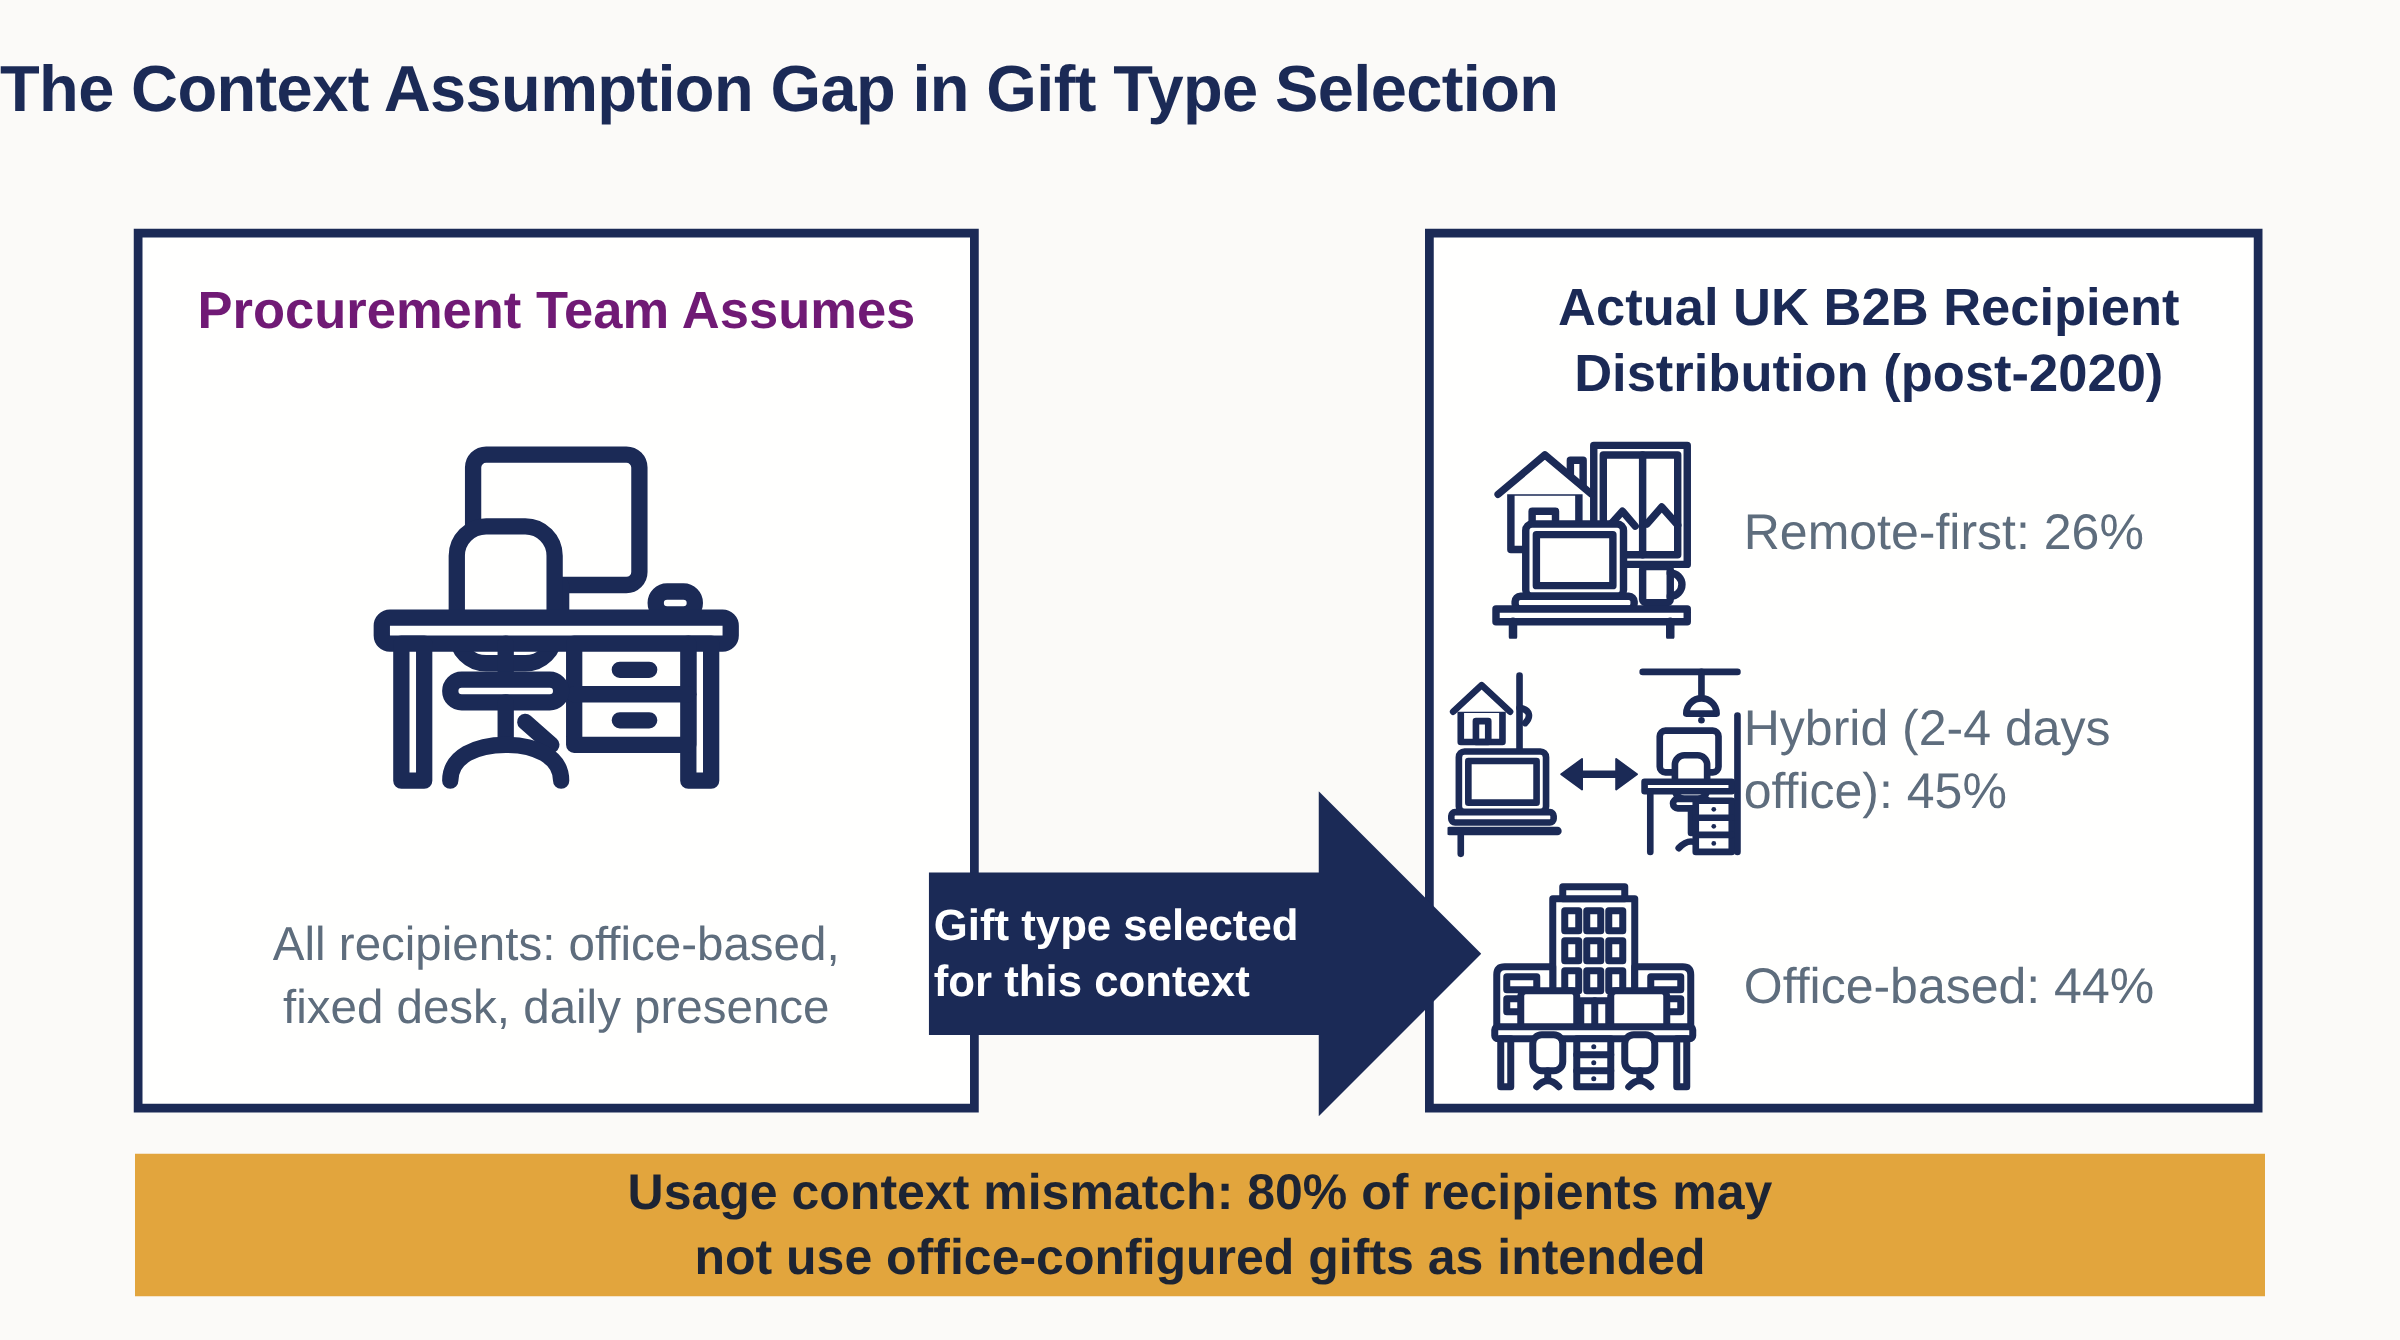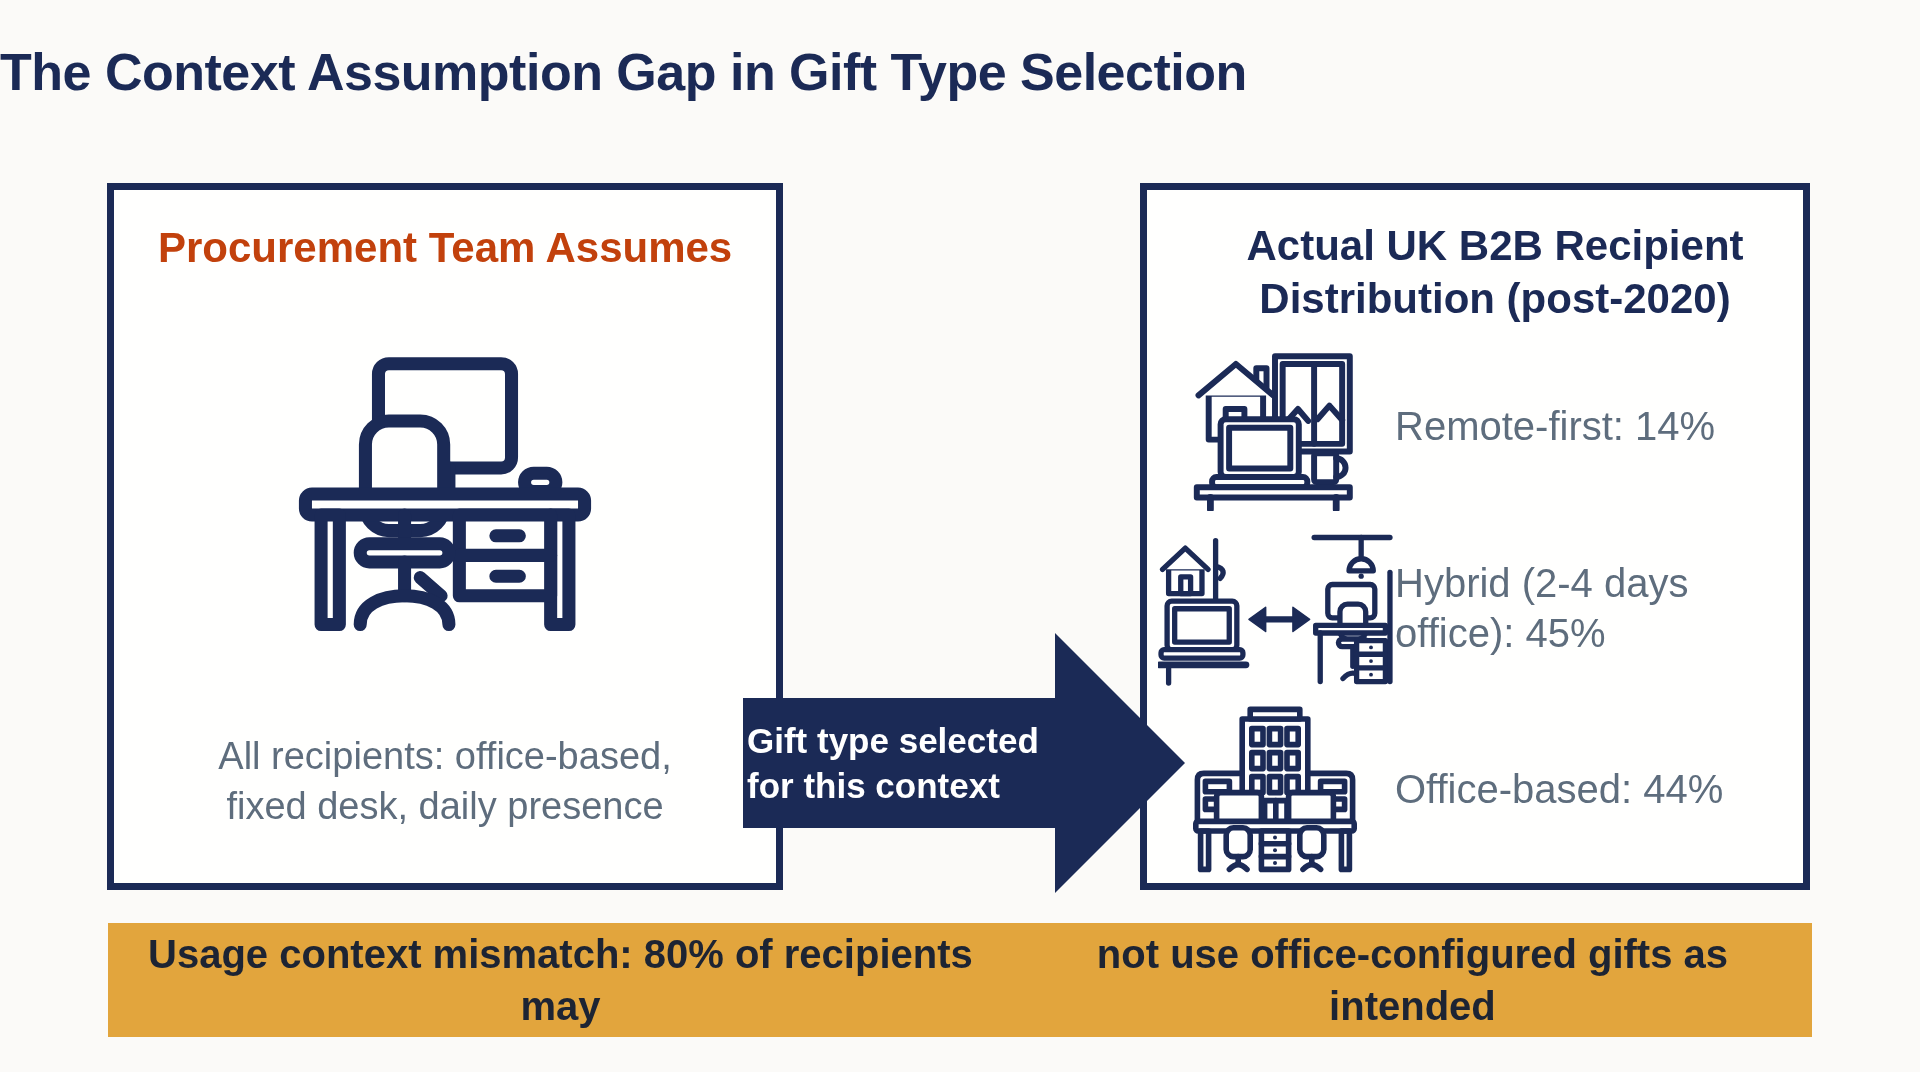--- a/index.html
+++ b/index.html
@@ -16,21 +16,21 @@
     letter-spacing:-0.5px; color:#1b2a56;
   }
   .panel {
     position:absolute; top:183px; height:707px;
     background:#fffffe; border:7px solid #1b2a56; z-index:1;
   }
   .panel-left { left:107px; width:676px; }
   .panel-right { left:1140px; width:670px; }
 
   .panel-left h2 {
-    margin:34px 16px 0 44px; font-size:42px; font-weight:700; color:#c2410c;
+    margin:34px 16px 0 44px; font-size:42px; font-weight:700; color:#701a75;
   }
   .left-icon-wrap {
     position:absolute; left:0; top:158px; width:100%;
     display:flex; justify-content:center;
   }
   .left-caption {
     position:absolute; left:0; bottom:52px; width:100%;
     text-align:center; font-size:38px; line-height:1.32; color:#5e6d7d;
   }
 
@@ -56,21 +56,21 @@
   }
   .flow-arrow svg { position:absolute; left:0; top:0; }
   .flow-arrow-label {
     position:absolute; left:4px; top:65px; width:356px; height:130px;
     display:flex; flex-direction:column; align-items:flex-start; justify-content:center;
     color:#ffffff; font-size:35px; font-weight:700; line-height:1.3; text-align:center;
   }
 
   .banner {
     position:absolute; left:108px; top:923px; width:1704px; height:114px;
-    background:#e2a53d; display:flex; flex-direction:row;
+    background:#e2a53d; display:flex; flex-direction:column;
     align-items:center; justify-content:center;
     font-size:40px; font-weight:700; line-height:1.3; color:#1d2433; text-align:center;
   }
 
   .lineart { stroke:#1b2a56; fill:none; stroke-linejoin:round; stroke-linecap:round; }
 </style>
 </head>
 <body>
 
 <div class="page-title">The Context Assumption Gap in Gift Type Selection</div>
@@ -131,21 +131,21 @@
             <rect x="36" y="92" width="92" height="68" rx="6" fill="#fffffe"></rect>
             <rect x="46" y="102" width="72" height="48"></rect>
             <rect x="146" y="132" width="26" height="34" rx="3" fill="#fffffe"></rect>
             <path d="M172 138 a11 11 0 0 1 0 22"></path>
             <rect x="26" y="160" width="112" height="12" rx="5" fill="#fffffe"></rect>
             <rect x="8" y="172" width="180" height="12" fill="#fffffe"></rect>
             <path d="M24 184 v14 M172 184 v14" stroke-width="8"></path>
           </g>
         </svg>
       </div>
-      <div class="rp-row-text">Remote-first: 14%</div>
+      <div class="rp-row-text">Remote-first: 26%</div>
     </div>
 
     <div class="rp-row">
       <div class="rp-icon-cell">
         <svg width="235" height="160" viewBox="0 0 310 210">
           <g class="lineart" stroke-width="7">
             <rect x="14" y="52" width="44" height="34" fill="#fffffe"></rect>
             <path d="M6 54 L36 26 L66 54" fill="#fffffe"></path>
             <rect x="30" y="64" width="13" height="22"></rect>
             <path d="M76 16 v86"></path>

